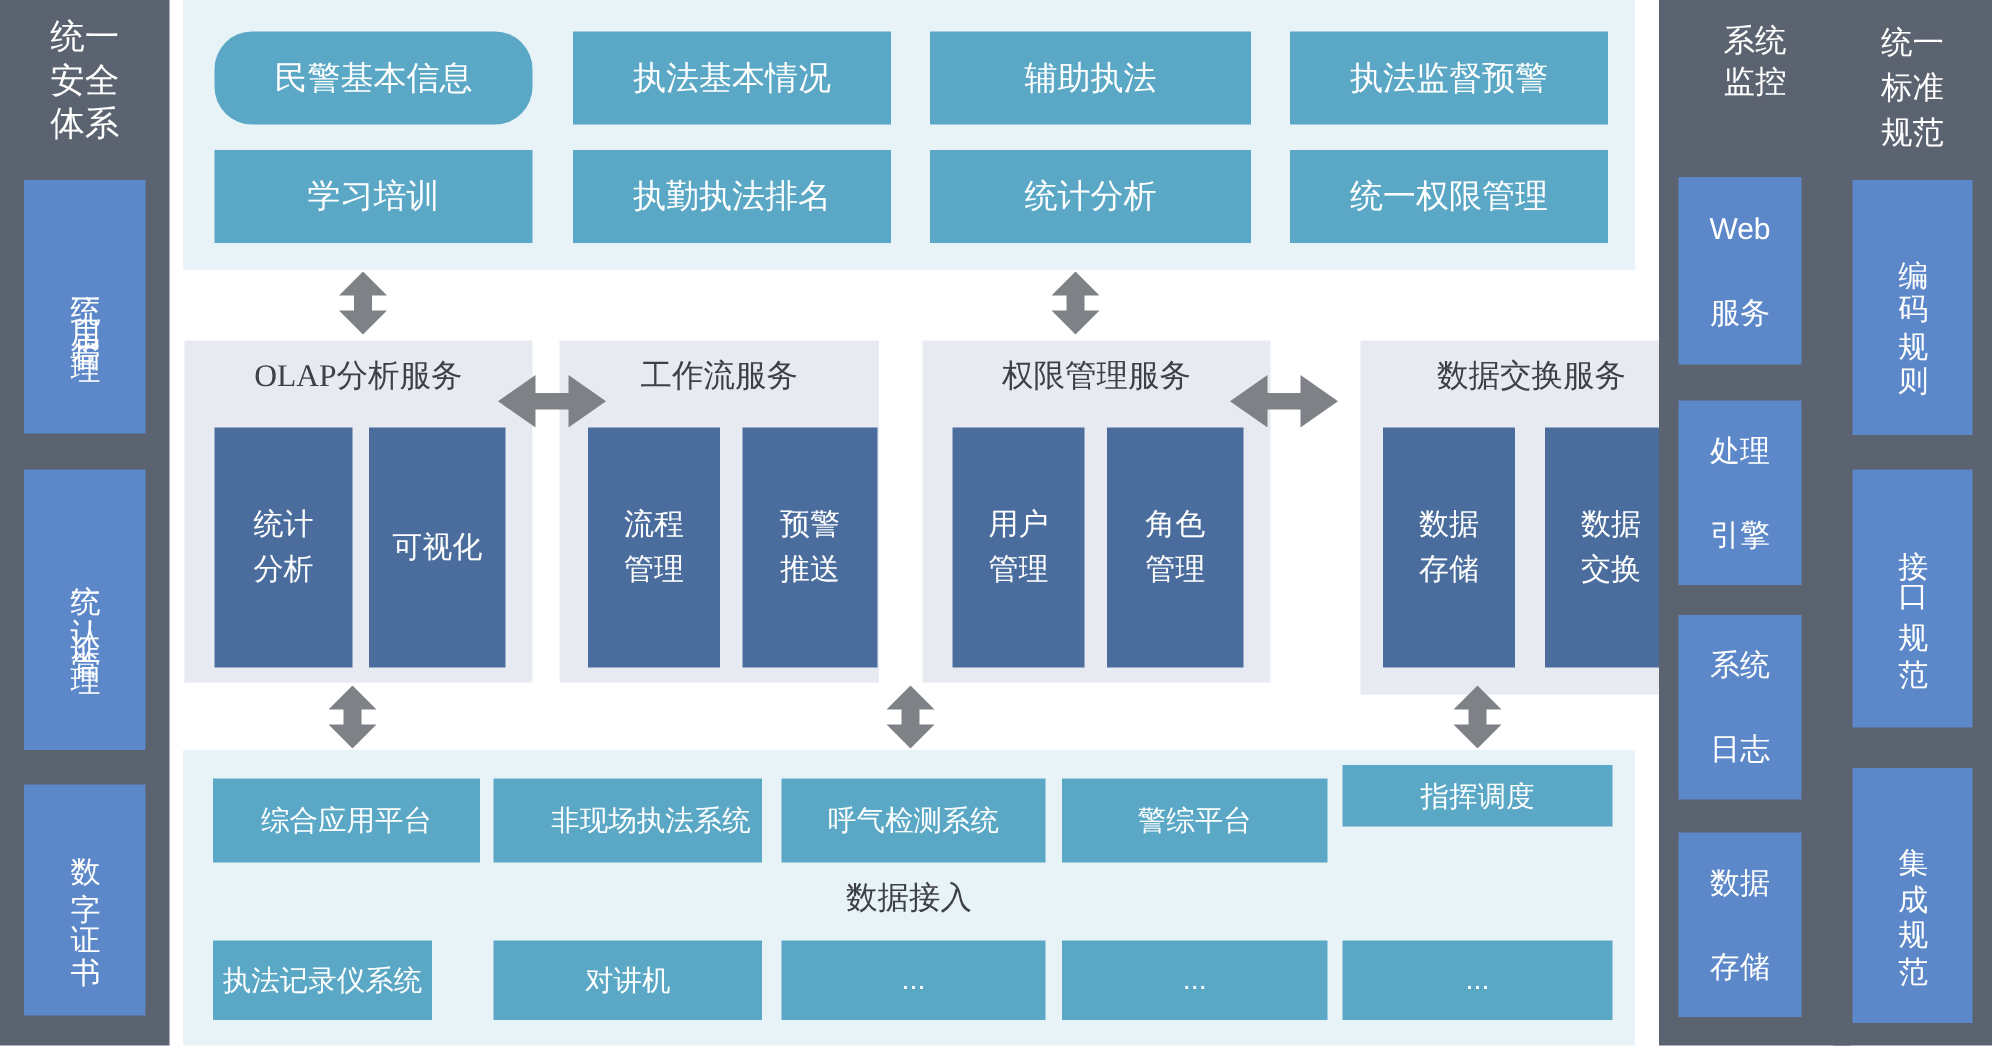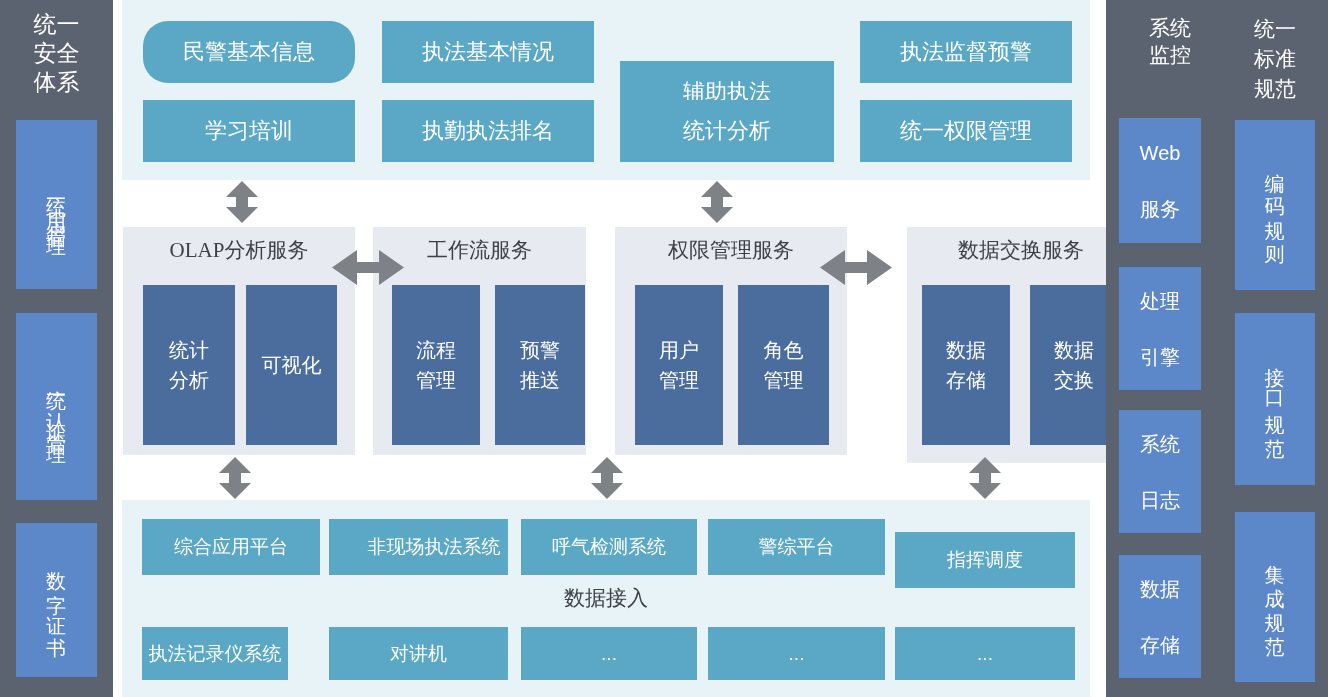--- a/index.html
+++ b/index.html
@@ -78,21 +78,21 @@
     <span class="vtext" style="letter-spacing:11px;">统一认证管理</span>
   </div>
   <div class="abs vbox" style="left:16px;top:523px;width:81px;height:154px;">
     <span class="vtext" style="letter-spacing:22px;">数字证书</span>
   </div>
 </div>
 
 <div class="abs band" style="left:122px;top:0;width:968px;height:180px;">
   <div class="abs teal-btn" style="left:21px;top:21px;width:212px;height:62px;border-radius:25px;">民警基本信息</div>
   <div class="abs teal-btn" style="left:260px;top:21px;width:212px;height:62px;">执法基本情况</div>
-  <div class="abs teal-btn" style="left:498px;top:21px;width:214px;height:62px;margin-top:40px;">辅助执法</div>
+  <div class="abs teal-btn" style="left:498px;top:21px;width:214px;height:62px;">辅助执法</div>
   <div class="abs teal-btn" style="left:738px;top:21px;width:212px;height:62px;">执法监督预警</div>
   <div class="abs teal-btn" style="left:21px;top:100px;width:212px;height:62px;">学习培训</div>
   <div class="abs teal-btn" style="left:260px;top:100px;width:212px;height:62px;">执勤执法排名</div>
   <div class="abs teal-btn" style="left:498px;top:100px;width:214px;height:62px;">统计分析</div>
   <div class="abs teal-btn" style="left:738px;top:100px;width:212px;height:62px;">统一权限管理</div>
 </div>
 
 <div class="abs group" style="left:123px;top:227px;width:232px;height:228px;">
   <span class="group-title">OLAP分析服务</span>
   <div class="subbox" style="left:20px;top:58px;width:92px;height:160px;">
@@ -139,21 +139,21 @@
     <span>数据</span>
     <span>交换</span>
   </div>
 </div>
 
 <div class="abs band" style="left:122px;top:500px;width:968px;height:197px;">
   <div class="abs teal-btn small" style="left:20px;top:19px;width:178px;height:56px;">综合应用平台</div>
   <div class="abs teal-btn small" style="left:207px;top:19px;width:179px;height:56px;padding-left:31px;">非现场执法系统</div>
   <div class="abs teal-btn small" style="left:399px;top:19px;width:176px;height:56px;">呼气检测系统</div>
   <div class="abs teal-btn small" style="left:586px;top:19px;width:177px;height:56px;">警综平台</div>
-  <div class="abs teal-btn small" style="left:773px;top:32px;width:180px;height:56px;">指挥调度</div>
+  <div class="abs teal-btn small" style="left:773px;top:10px;width:180px;height:41px;">指挥调度</div>
 
   <span class="data-access" style="top:84px;">数据接入</span>
 
   <div class="abs teal-btn small" style="left:20px;top:127px;width:146px;height:53px;">执法记录仪系统</div>
   <div class="abs teal-btn small" style="left:207px;top:127px;width:179px;height:53px;">对讲机</div>
   <div class="abs teal-btn small" style="left:399px;top:127px;width:176px;height:53px;">...</div>
   <div class="abs teal-btn small" style="left:586px;top:127px;width:177px;height:53px;">...</div>
   <div class="abs teal-btn small" style="left:773px;top:127px;width:180px;height:53px;">...</div>
 </div>
 

